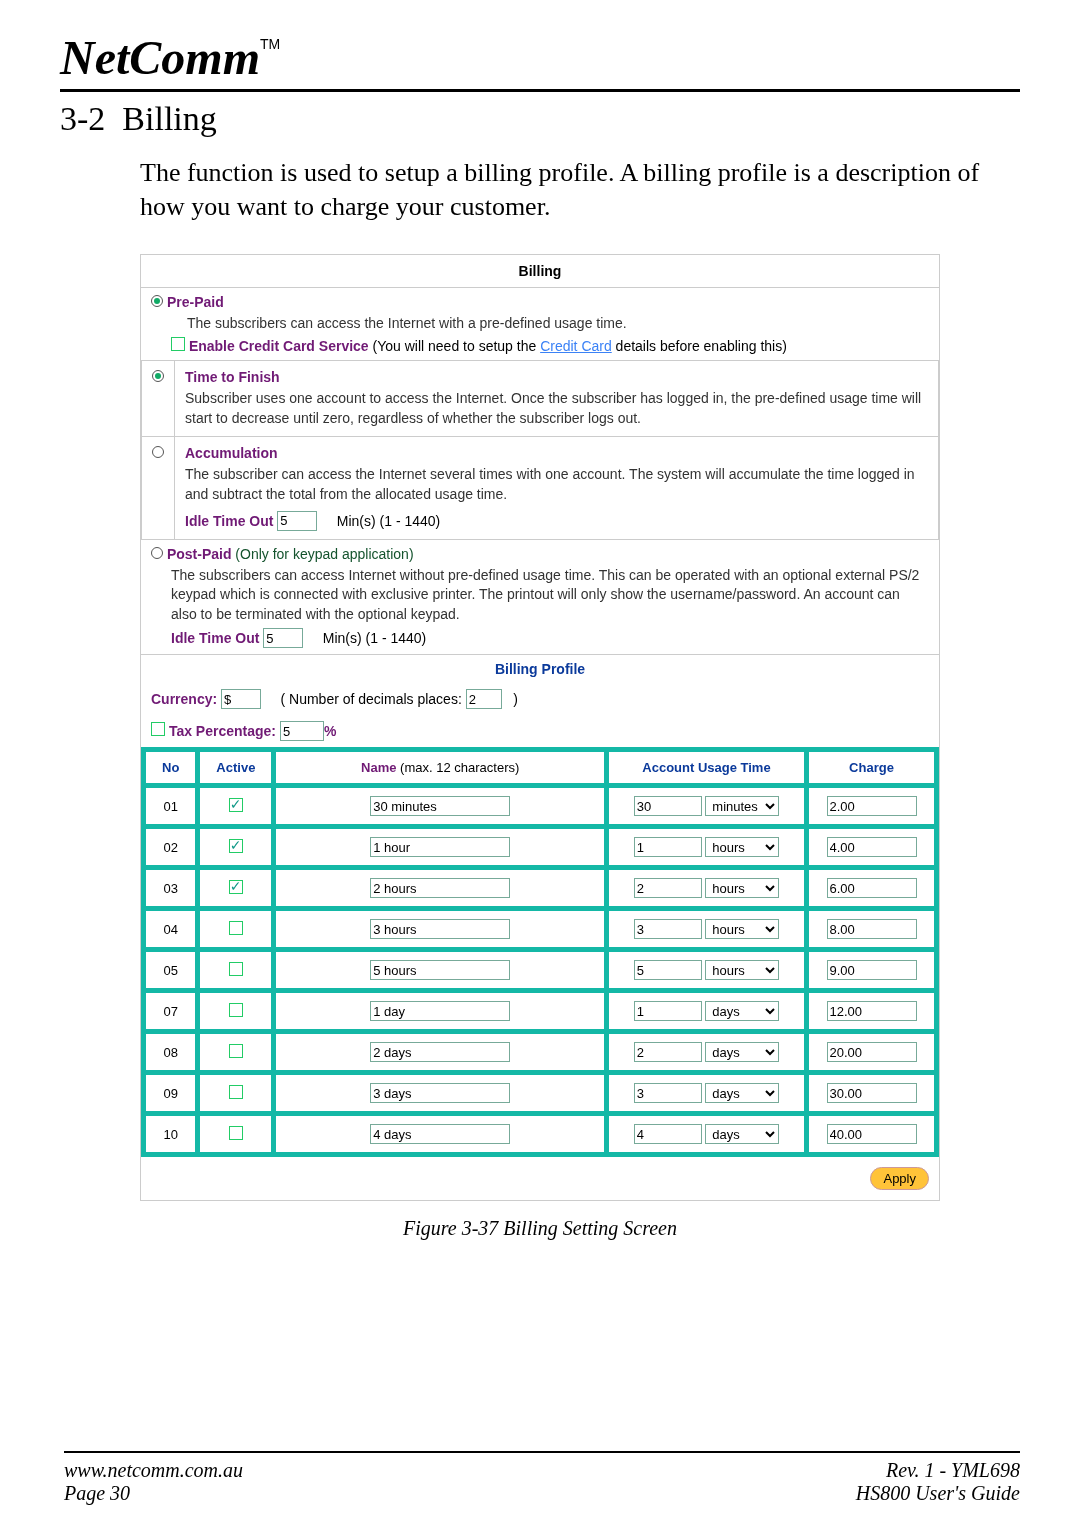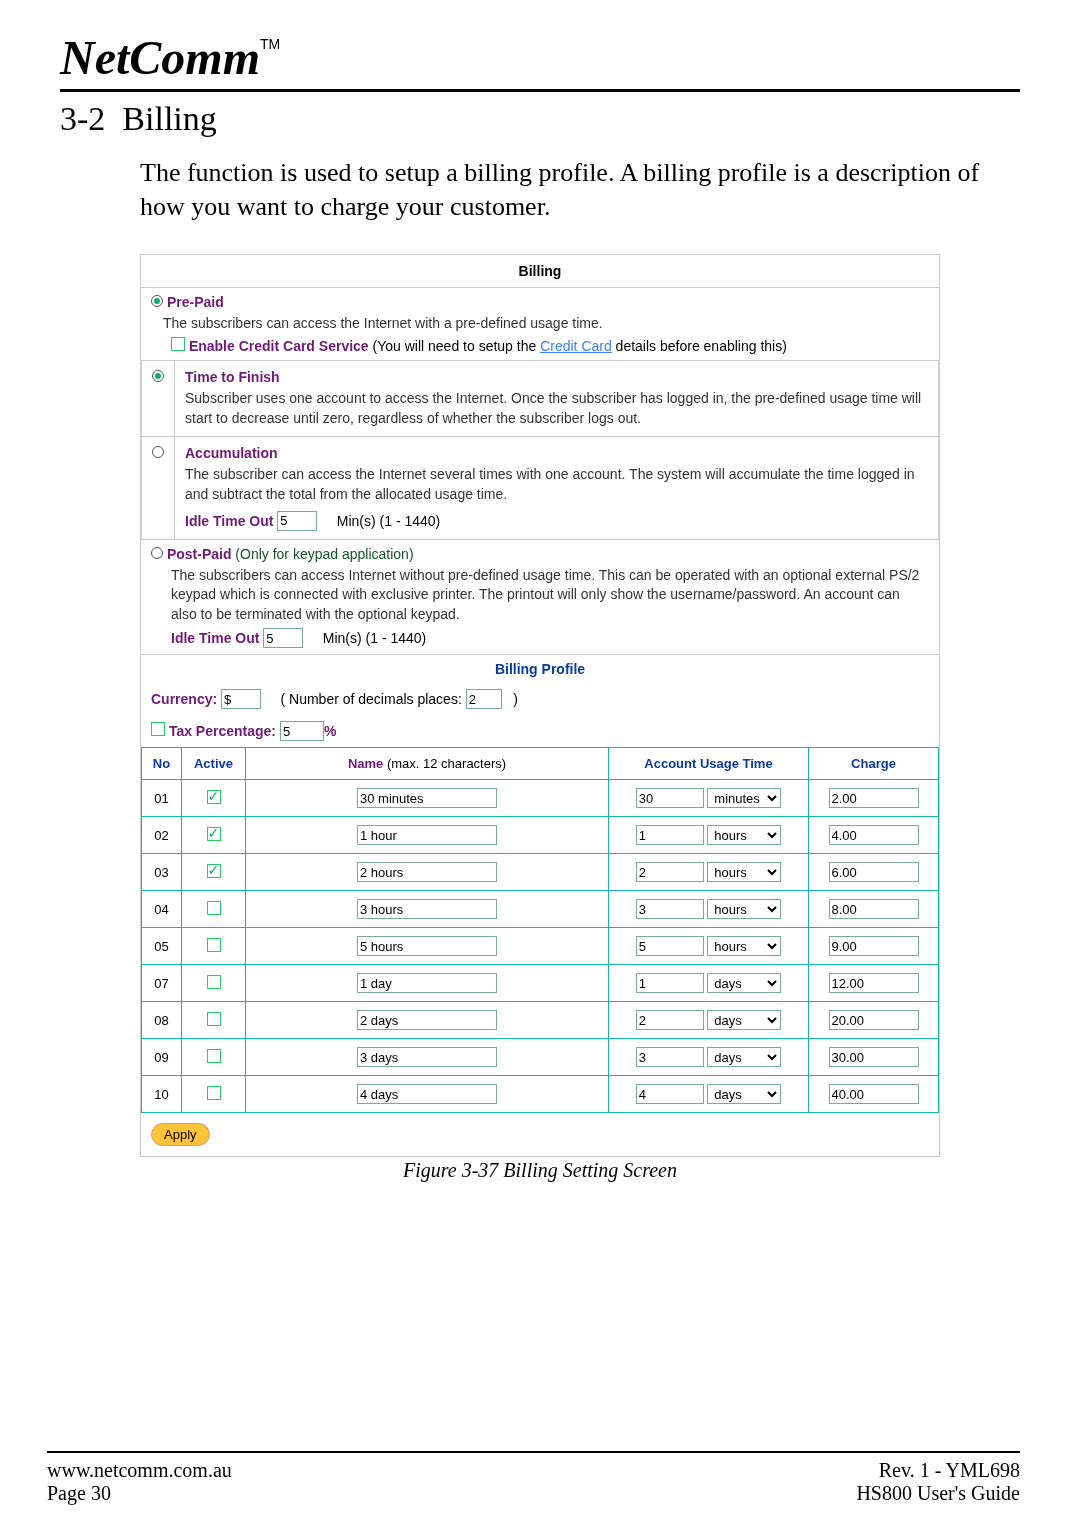--- a/index.html
+++ b/index.html
@@ -23,28 +23,28 @@
   .link { color: #3b82f6; text-decoration: underline; }
   table.opt { width: 100%; border-collapse: collapse; }
   table.opt td { border: 1px solid #ccc; padding: 8px 10px; vertical-align: top; }
   table.opt td.rad { width: 32px; text-align: center; }
   .desc { color: #333; margin-top: 4px; line-height: 1.4; }
   .bp-title { text-align: center; padding: 6px; font-weight: bold; color: #0b3a9b; }
   .curr-row, .tax-row { padding: 6px 10px; }
   input.txt, select.sel { font-family: Arial, sans-serif; font-size: 13px; height: 20px; border: 1px solid #7a9; background:#fff; padding: 0 2px;}
   .sel { background: #eaf0e6; }
   table.grid { width: 100%; border-collapse: collapse; }
-  table.grid th, table.grid td { border: 1px solid #14b8a6; padding: 8px 6px; text-align: center; font-size: 13px; }
+  table.grid th, table.grid td { border: 5px solid #14b8a6; padding: 8px 16px; text-align: center; font-size: 13px; }
   table.grid th { color: #0b3a9b; font-weight: bold; }
   .chk { width:14px; height:14px; display:inline-block; border:1px solid #2c6; background:#fff; position:relative; }
   .chk.on::after { content:"✓"; position:absolute; left:0; top:-3px; font-size:14px; color:#198; }
-  .apply-row { padding: 10px; }
+  .apply-row { text-align: right; padding: 10px; }
   .apply-btn { background:#ffc339; border:1px solid #c99; border-radius:12px; padding:3px 12px; font-family:Arial; font-size:13px; color:#000; display:inline-block; }
-  .figcap { text-align:center; font-style:italic; font-size:20px; margin-top:2px; }
-  .footer { position: absolute; bottom: 24px; left: 47px; right: 60px; font-size: 20px; }
+  .figcap { text-align:center; font-style:italic; font-size:20px; margin-top:16px; }
+  .footer { position: absolute; bottom: 24px; left: 64px; right: 60px; font-style: italic; font-size: 20px; }
   .footer .divider2 { border-top: 2px solid #000; margin-bottom: 6px; }
   .footer .left { float:left; text-align:left; }
   .footer .right { float:right; text-align:right; }
   .rad { accent-color:#2b6; }
   .radio-dot { width:12px; height:12px; border:1px solid #555; border-radius:50%; display:inline-block; background:#fff; position:relative;}
   .radio-dot.on::after{content:"";width:6px;height:6px;background:#1a6;border-radius:50%;position:absolute;left:2px;top:2px;}
   .curr-row input, .idle input { width:40px; }
   .name-input { width:140px; }
   .num-input { width:68px; }
   .unit-sel { width:74px; }
@@ -63,21 +63,21 @@
 </div>
 
 <p class="intro">The function is used to setup a billing profile. A billing profile is a description of how you want to charge your customer.</p>
 
 <div class="panel">
   <div class="panel-title">Billing</div>
 
   <div class="pad">
     <span class="radio-dot on"></span>
     <span class="blue">Pre-Paid</span>
-    <div class="desc" style="margin-left:12px">The subscribers can access the Internet with a pre-defined usage time.</div>
+    <div class="desc" style="margin-left:36px">The subscribers can access the Internet with a pre-defined usage time.</div>
     <div style="margin-left:20px; margin-top:4px">
       <span class="chk"></span>
       <span class="blue">Enable Credit Card Service</span><span> (You will need to setup the </span><span class="link">Credit Card</span><span> details before enabling this)</span>
     </div>
   </div>
 
   <table class="opt">
     <tbody>
         <tr>
       <td class="rad"><span class="radio-dot on"></span></td>

